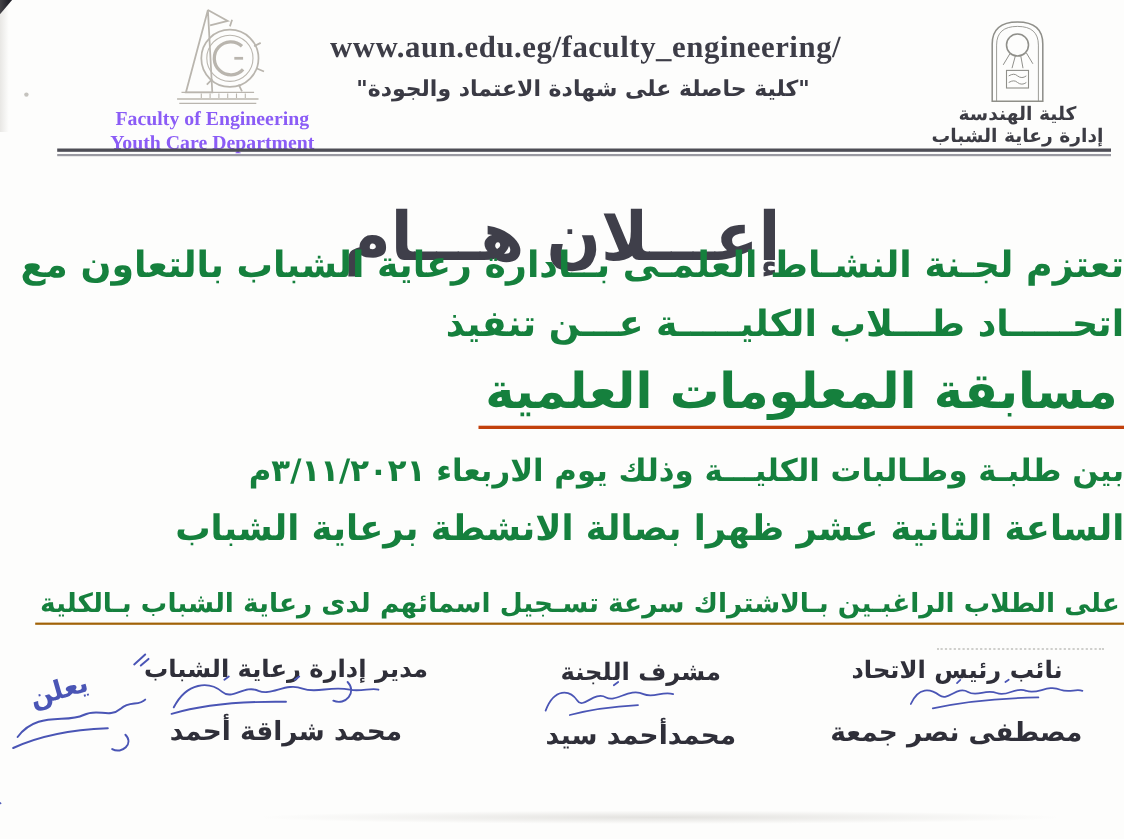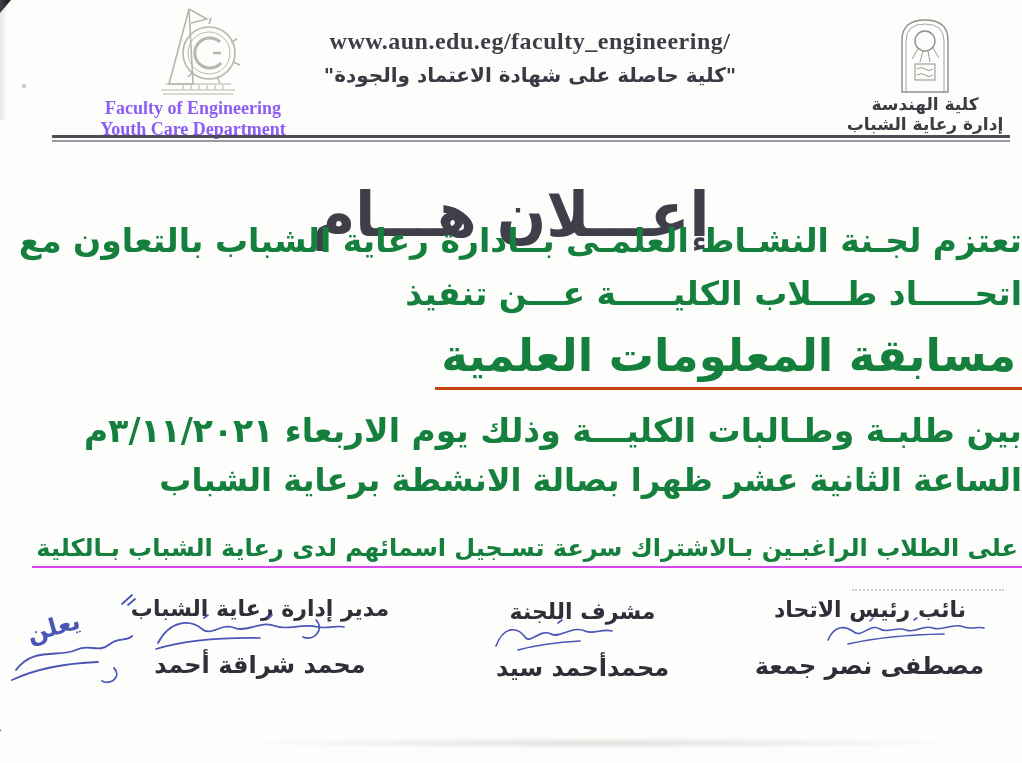--- a/index.html
+++ b/index.html
@@ -11,21 +11,21 @@
   
   .hdr-left{position:absolute;left:78px;top:6px;width:230px;text-align:center;}
   .hdr-left .logo{display:block;margin:0 auto;}
   .hdr-left .en1,.hdr-left .en2{
     font-family:"Liberation Serif",serif;font-weight:bold;
     font-size:18px;color:#8b5cf6;line-height:21px;white-space:nowrap;text-align:center;
   }
   .hdr-center{position:absolute;left:300px;top:28px;width:460px;text-align:center;}
   .hdr-center .url{
     font-family:"Liberation Serif",serif;font-weight:bold;
-    font-size:24px;color:#3d3d47;letter-spacing:.5px;white-space:nowrap;
+    font-size:28px;color:#3d3d47;letter-spacing:.5px;white-space:nowrap;
   }
   .hdr-center .tagline{
     direction:rtl;font-weight:bold;font-size:20px;color:#3a3a44;
     margin-top:8px;white-space:nowrap;
   }
   .hdr-right{position:absolute;left:845px;top:14px;width:160px;text-align:center;}
   .hdr-right .emblem{display:block;margin:0 auto;}
   .hdr-right .ar1,.hdr-right .ar2{
     direction:rtl;font-weight:bold;font-size:17px;color:#3c3c44;line-height:20px;white-space:nowrap;
   }
@@ -41,24 +41,24 @@
     transform:scaleY(1.06);white-space:nowrap;
   }
   .bline{
     position:absolute;left:0;width:100%;text-align:right;direction:rtl;
     font-weight:bold;color:#15803d;white-space:nowrap;
   }
   .b1{top:221px;font-size:33px;}
   .b2{top:274px;font-size:33px;}
   .b3{top:329px;font-size:45px;}
   .b3 span{display:inline-block;border-bottom:3px solid #c2410c;padding:0 6px 5px 6px;}
-  .b4{top:411px;font-size:33px;}
+  .b4{top:411px;font-size:28px;}
   .b5{top:461px;font-size:32px;}
   .b6{top:534px;font-size:24px;}
-  .b6 span{display:inline-block;border-bottom:2px solid #d946ef;padding:0 4px 4px 4px;}
+  .b6 span{display:inline-block;border-bottom:2px solid #a16207;padding:0 4px 4px 4px;}
   
   .sig{position:absolute;text-align:center;direction:rtl;color:#2f2f39;}
   .sig .t{font-weight:bold;font-size:22px;white-space:nowrap;}
   .sig .n{font-weight:bold;font-size:24px;white-space:nowrap;margin-top:30px;}
   .sig-right{left:756px;top:597px;width:228px;}
   .sig-center{left:480px;top:599px;width:205px;}
   .sig-left{left:100px;top:596px;width:320px;}
   .inksig{position:absolute;pointer-events:none;}
   .ink-right{left:822px;top:613px;}
   .ink-center{left:488px;top:616px;}

